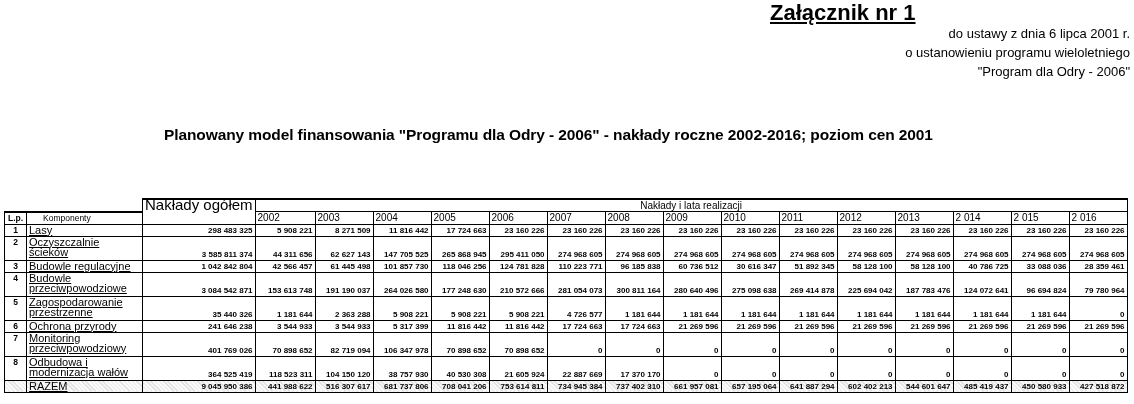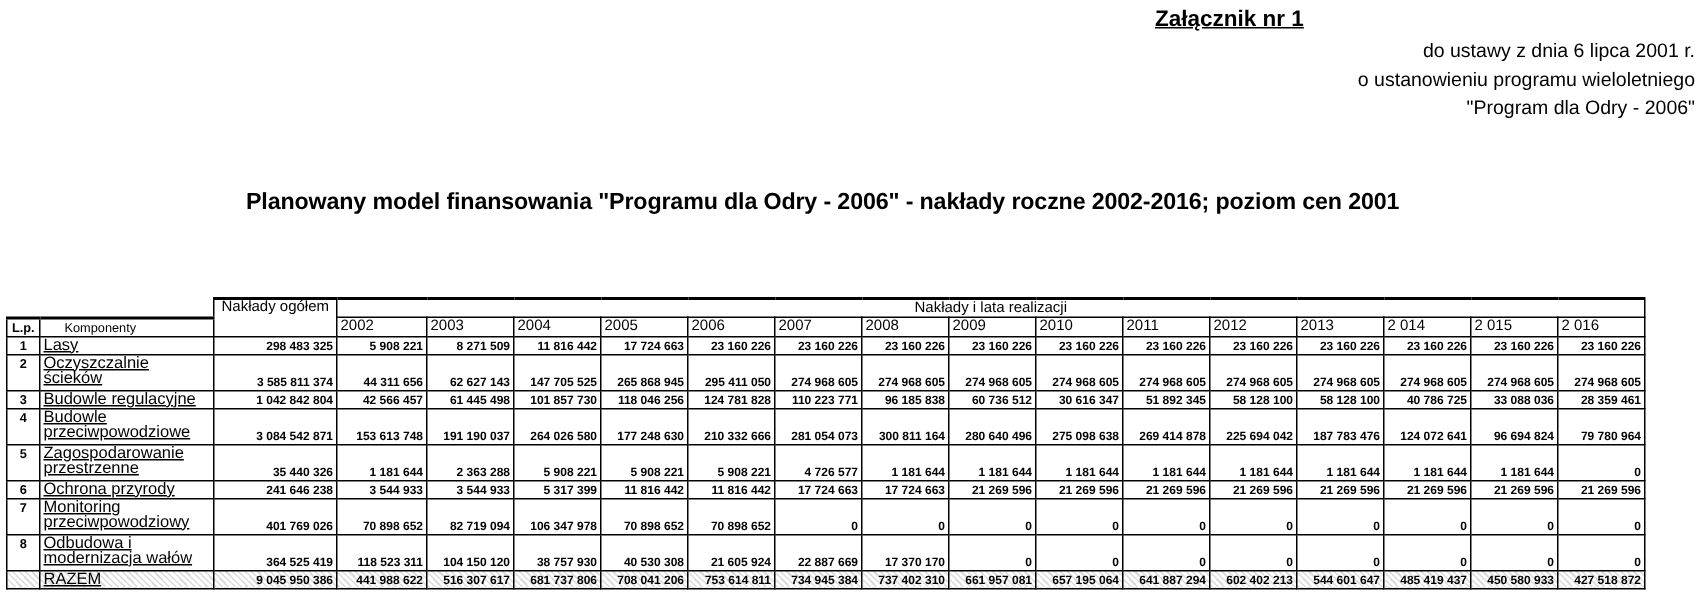--- a/index.html
+++ b/index.html
@@ -1,19 +1,19 @@
 <!DOCTYPE html>
 <html><head>
 <meta charset="utf-8">
 <style>
   html, body { margin: 0; padding: 0; background: #ffffff; }
   body { width: 1134px; height: 404px; position: relative; overflow: hidden;
          font-family: "Liberation Sans", sans-serif; color: #000; }
   .annex { position: absolute; left: 770px; top: 2px; width: 360px; }
-  .annex .head { font-weight: bold; font-size: 15px; text-decoration: underline; line-height: 22px; }
+  .annex .head { font-weight: bold; font-size: 22px; text-decoration: underline; line-height: 22px; }
   .annex .line { font-size: 13px; line-height: 19px; text-align: right; }
   .title { position: absolute; left: 164px; top: 126px; font-size: 15.5px; font-weight: bold; letter-spacing: -0.1px; white-space: nowrap; }
   table.fin { position: absolute; left: 4px; top: 198px; border-collapse: collapse; font-size: 8.5px; table-layout: fixed; }
   table.fin td { border: 1px solid #000; padding: 0 2px; height: 11px; line-height: 10px; white-space: nowrap; }
   table.fin td.num { text-align: right; vertical-align: bottom; font-weight: bold; font-size: 8px; }
   table.fin td.lp { text-align: center; vertical-align: top; font-weight: bold; }
   table.fin td.name { vertical-align: top; white-space: normal; font-size: 11px; text-decoration: underline; }
   table.fin td.yr { text-align: left; font-size: 10px; }
   table.fin tr.hdr td { border-top: 2px solid #000; }
   table.fin tr.total td { background: repeating-linear-gradient(45deg,#d8d8d8 0,#d8d8d8 1px,#ffffff 1px,#ffffff 3px); }
@@ -49,21 +49,21 @@
       <col style="width:58px">
     <col style="width:58px">
       <col style="width:58px">
       <col style="width:58px">
       <col style="width:58px">
       <col style="width:58px">
   </colgroup>
   <tbody id="tbody">
     <tr class="hdr">
       <td class="blank" colspan="2"></td>
-      <td rowspan="2" class="hdr-span" style="vertical-align:top;font-size:10px;">Nakłady ogółem</td>
+      <td rowspan="2" class="hdr-span" style="vertical-align:top;font-size:15px;">Nakłady ogółem</td>
       <td colspan="15" class="hdr-span">Nakłady i lata realizacji</td>
     </tr>
     <tr id="yr-row">
       <td class="lp" style="border-top:2px solid #000;">L.p.</td>
       <td style="border-top:2px solid #000;padding-left:16px;">Komponenty</td>
     <td class="yr">2002</td>
         <td class="yr">2003</td>
         <td class="yr">2004</td>
         <td class="yr">2005</td>
         <td class="yr">2006</td>
@@ -139,21 +139,21 @@
         <td class="num">28 359 461</td>
       </tr>
       <tr style="height: 24px;">
         <td class="lp">4</td>
         <td class="name">Budowle przeciwpowodziowe</td>
         <td class="num">3 084 542 871</td>
         <td class="num">153 613 748</td>
         <td class="num">191 190 037</td>
         <td class="num">264 026 580</td>
         <td class="num">177 248 630</td>
-        <td class="num">210 332 666</td>
+        <td class="num">210 572 666</td>
         <td class="num">281 054 073</td>
         <td class="num">300 811 164</td>
         <td class="num">280 640 496</td>
         <td class="num">275 098 638</td>
         <td class="num">269 414 878</td>
         <td class="num">225 694 042</td>
         <td class="num">187 783 476</td>
         <td class="num">124 072 641</td>
         <td class="num">96 694 824</td>
         <td class="num">79 780 964</td>

